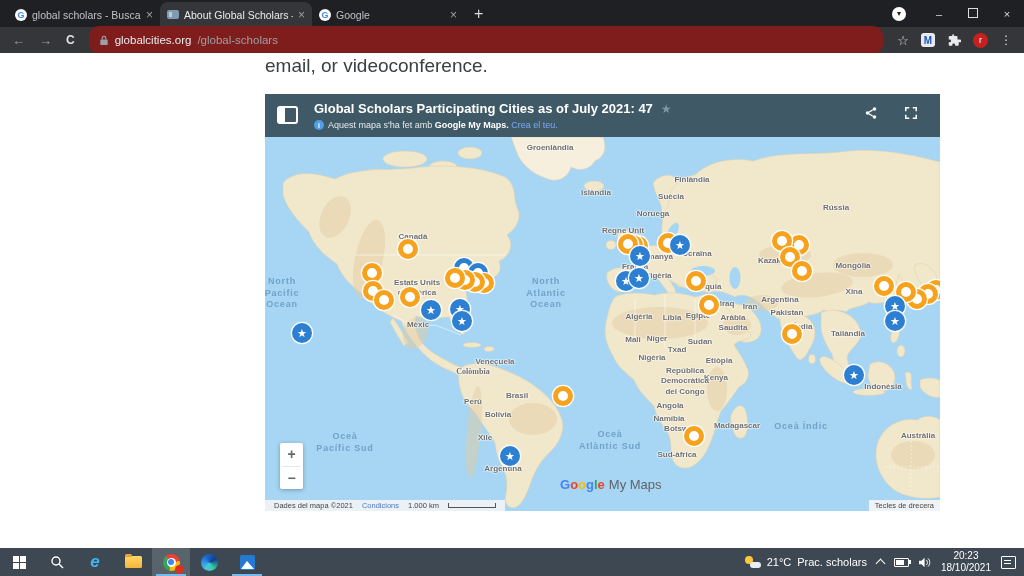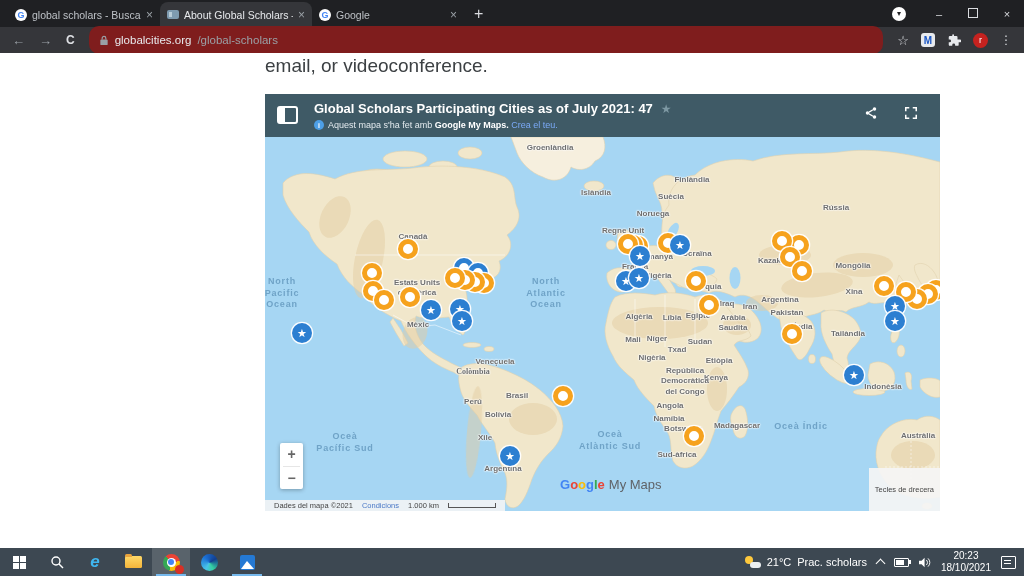--- a/index.html
+++ b/index.html
@@ -75,21 +75,21 @@
   .zoombtn{flex:1;display:flex;align-items:center;justify-content:center;color:#666;font-size:14px;
            font-weight:bold;}
   .zoomdiv{height:1px;background:#e6e6e6;margin:0 3px;}
   .wm{position:absolute;left:295px;top:340px;font-size:13px;font-weight:500;z-index:5;display:flex;gap:4px;}
   .wm .mm{color:#5F6368;}
   .footL{position:absolute;left:0;bottom:0;height:11px;background:rgba(245,245,245,.88);display:flex;
          align-items:center;font-size:7.5px;color:#444;padding:0 9px;gap:9px;z-index:6;}
   .footL .terms{color:#4A78C6;}
   .scalebar{display:inline-block;width:46px;height:4px;border:1px solid #555;border-top:none;}
   .footR{position:absolute;right:0;bottom:0;height:11px;background:rgba(245,245,245,.92);display:flex;
-         align-items:center;font-size:7.5px;color:#444;padding:16px 6px;z-index:6;}
+         align-items:center;font-size:7.5px;color:#444;padding:0 6px;z-index:6;}
 
   
   .taskbar{position:absolute;left:0;bottom:0;width:100%;height:28px;background:#3D4852;display:flex;
            align-items:center;color:#fff;}
   .tb-left{display:flex;align-items:center;height:100%;}
   .tbtn{width:38px;height:100%;display:flex;align-items:center;justify-content:center;position:relative;}
   .winlogo{display:grid;grid-template-columns:6px 6px;grid-template-rows:6px 6px;gap:1px;}
   .winlogo i{background:#fff;}
   .tbtn.open::after{content:"";position:absolute;left:4px;right:4px;bottom:0;height:2px;background:#76B9ED;}
   .tbtn.focus{background:rgba(255,255,255,.15);}

